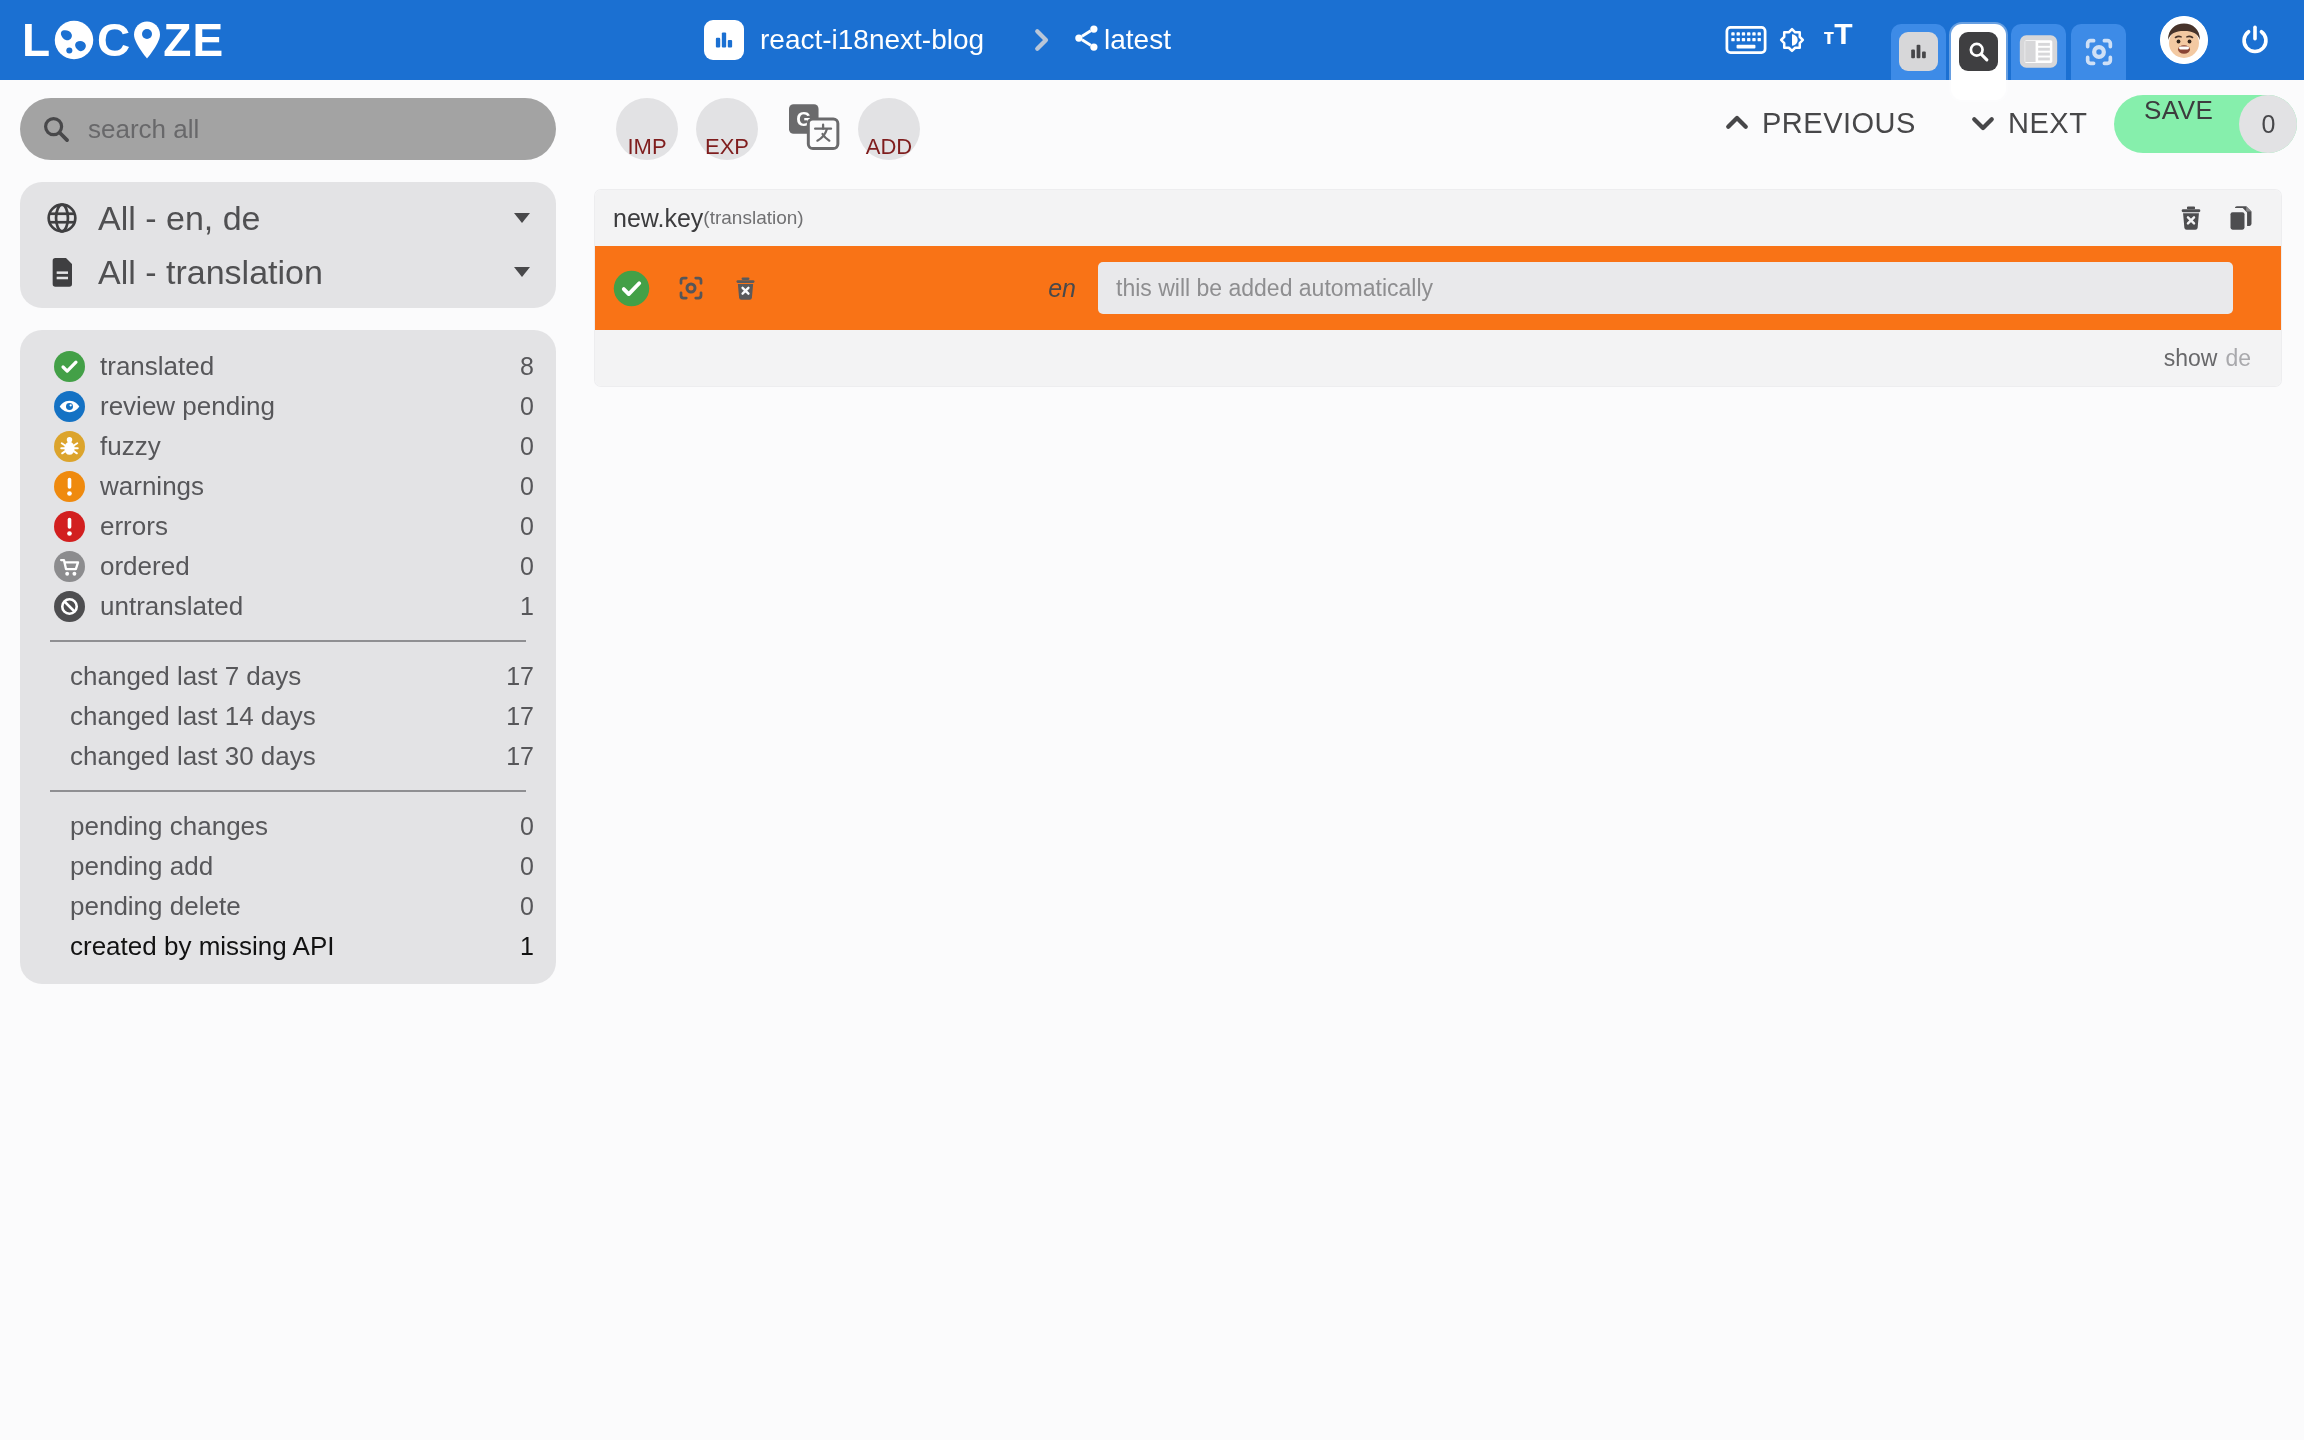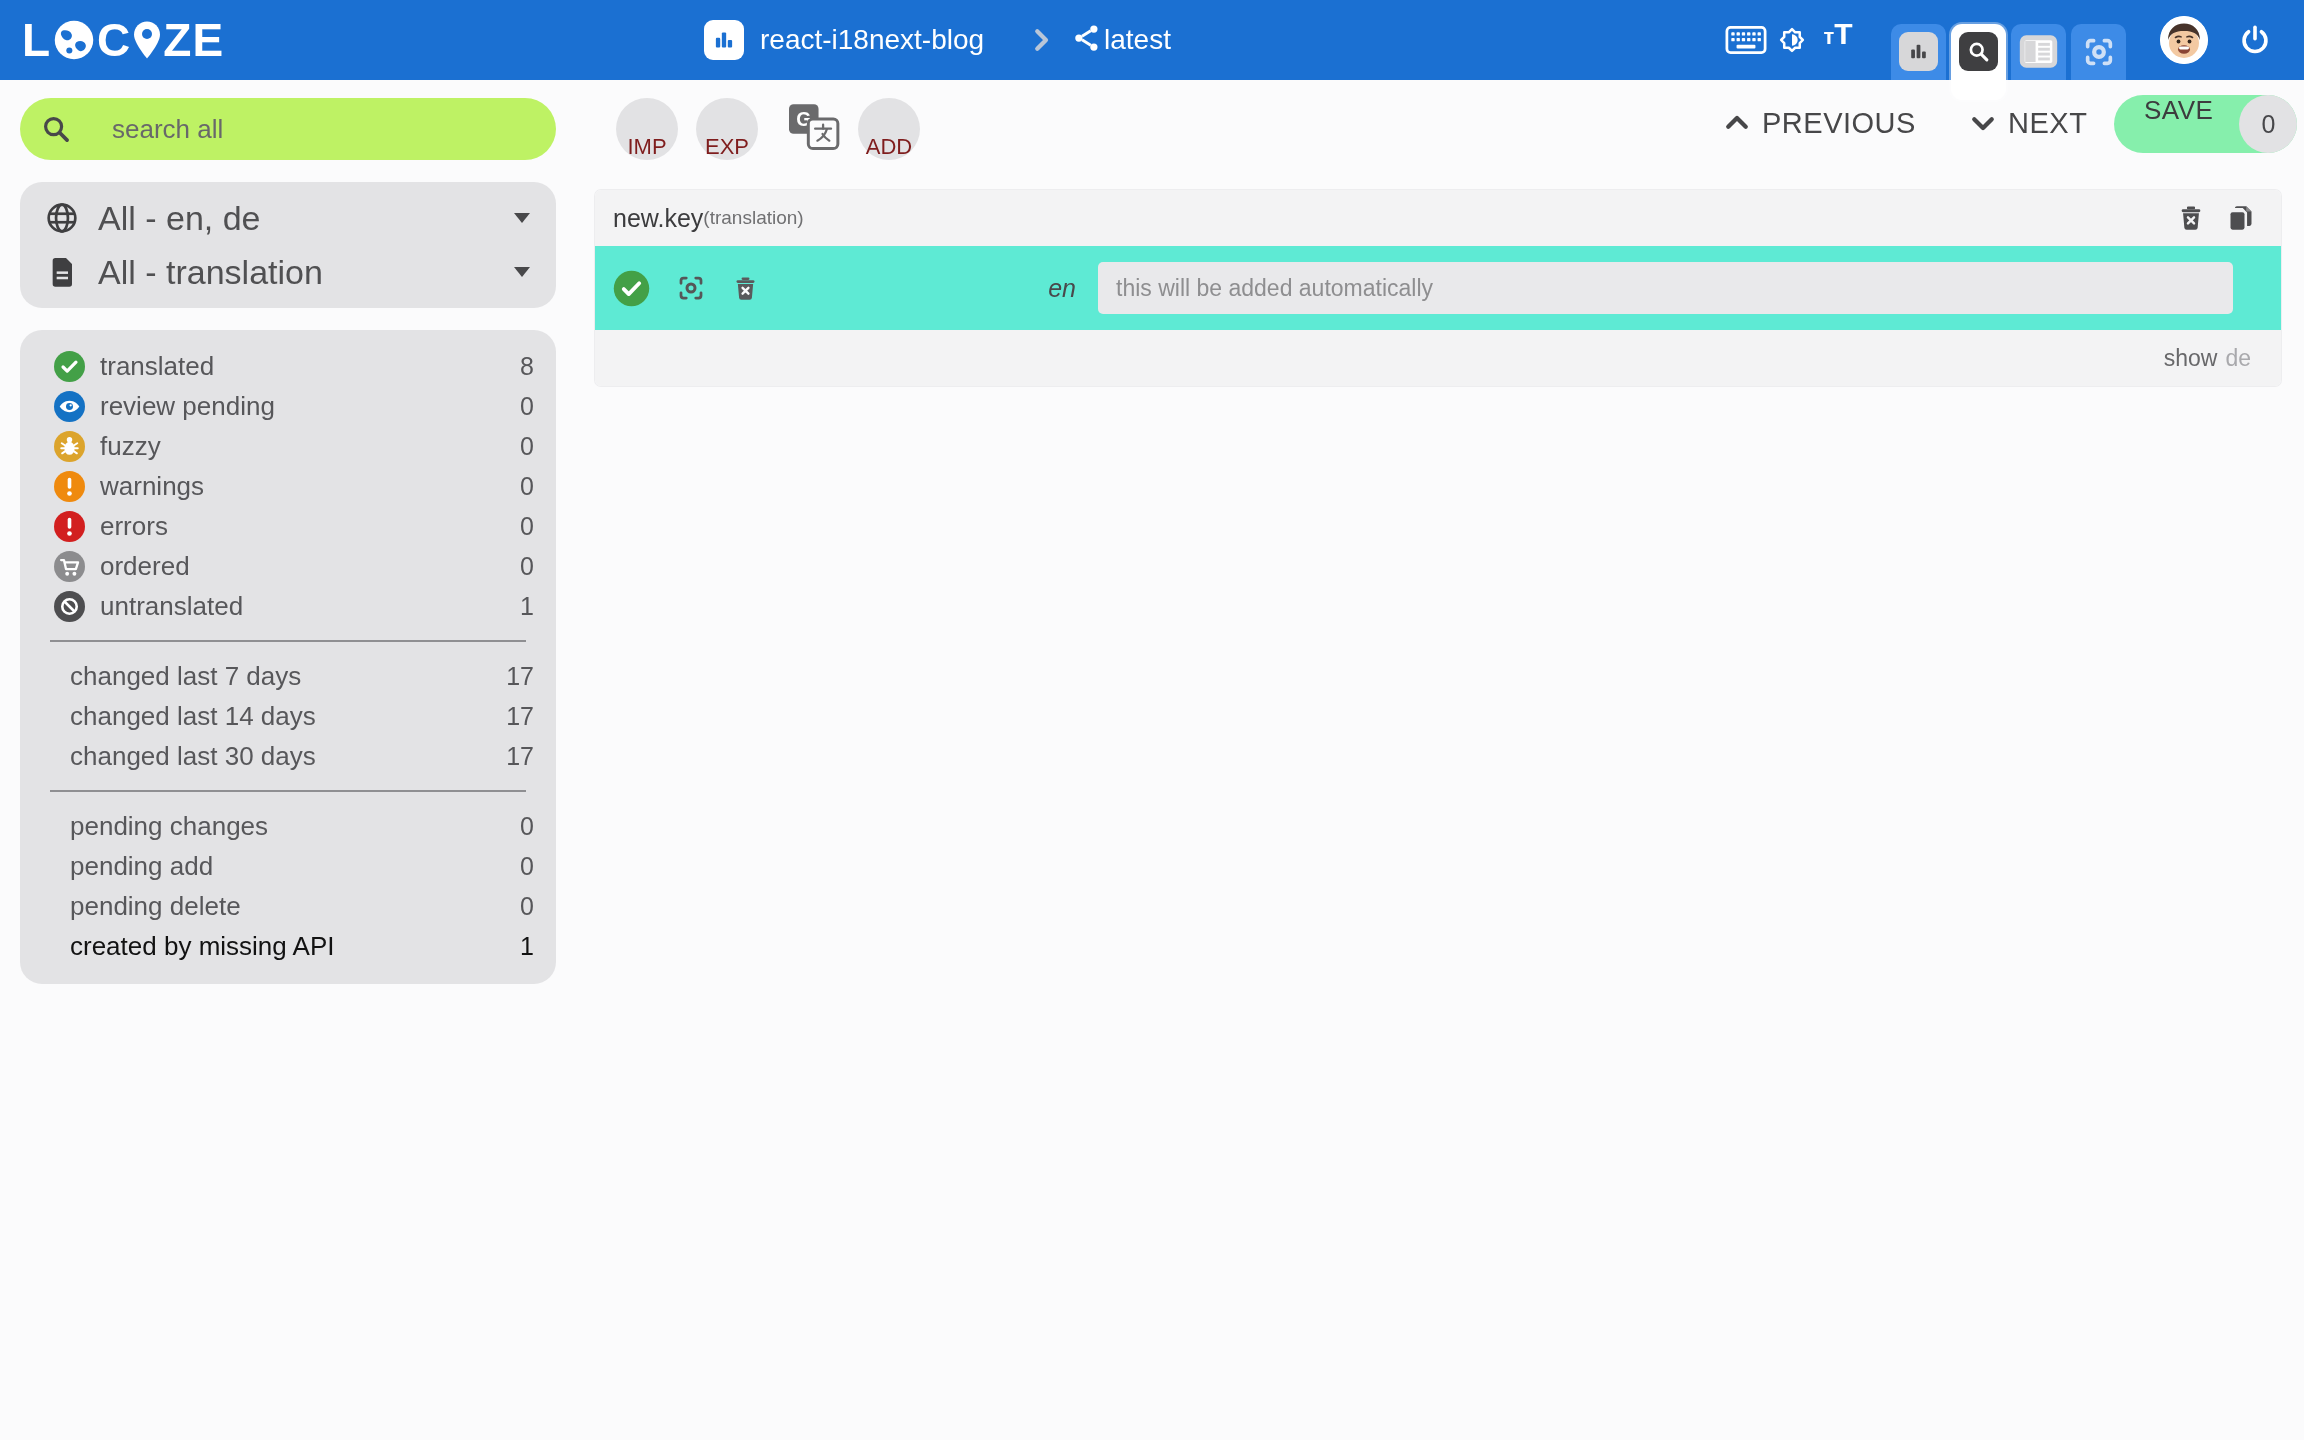--- a/index.html
+++ b/index.html
@@ -41,22 +41,22 @@
   .nav-btn { position:absolute; top:0; height:86px; display:flex; align-items:center; gap:10px;
              font-size:29px; color:#474749; letter-spacing:.5px; cursor:pointer; }
   .save-pill { position:absolute; top:15px; left:2114px; height:58px; display:flex; align-items:flex-start;
                background:#86efac; border-radius:29px; cursor:pointer; }
   .save-label { padding:0 26px 0 30px; font-size:26px; color:#3c3c3e; letter-spacing:.5px; }
   .save-badge { width:58px; height:58px; border-radius:50%; background:#e2e2e4; display:flex;
                 align-items:center; justify-content:center; font-size:25px; color:#47474a; }
 
   
   .sidebar { position:absolute; left:20px; top:98px; width:536px; }
-  .search-pill { position:absolute; left:0; top:0; width:536px; height:62px; background:#bef264;
-                 border-radius:31px; display:flex; align-items:center; padding:0 20px;gap:24px; }
+  .search-pill { position:absolute; left:0; top:0; width:536px; height:62px; background:#a3a3a3;
+                 border-radius:31px; display:flex; align-items:center; padding:0 20px; }
   .search-pill input { flex:1; margin-left:16px; border:none; outline:none; background:transparent;
                        font-size:26px; color:#444; font-family:"Liberation Sans",sans-serif; }
   .search-pill input::placeholder { color:#68686a; opacity:1; }
   .dd-card { position:absolute; left:0; top:84px; width:536px; height:126px; background:#e3e3e5;
              border-radius:22px; padding:9px 0; }
   .dd-row { height:54px; display:flex; align-items:center; padding:0 26px 0 24px; cursor:pointer; }
   .dd-row .dd-icon { width:36px; display:flex; justify-content:center; }
   .dd-label { flex:1; margin-left:18px; font-size:34px; color:#505052; }
   .dd-caret { width:0; height:0; border-left:8px solid transparent; border-right:8px solid transparent;
               border-top:10px solid #48484a; }
@@ -73,21 +73,21 @@
   .fdivider { height:0; border-top:2px solid #8f8f92; margin:14px 30px; }
 
   
   .key-card { position:absolute; left:595px; top:190px; width:1686px; height:196px; border-radius:6px;
               overflow:hidden; box-shadow:0 0 0 1px #ededef; }
   .kc-head { height:56px; background:#f3f3f4; display:flex; align-items:center; padding:0 26px 0 18px; }
   .kc-title { font-size:25px; color:#3b3b3d; }
   .kc-sub { font-size:19px; color:#707072; margin-left:0; }
   .kc-head-icons { margin-left:auto; display:flex; gap:22px; }
   .kc-head-icons span { cursor:pointer; display:flex; }
-  .kc-row { height:84px; background:#5eead4; display:flex; align-items:center; padding:0 48px 0 18px; }
+  .kc-row { height:84px; background:#f97316; display:flex; align-items:center; padding:0 48px 0 18px; }
   .kc-row-icons { display:flex; align-items:center; gap:26px; }
   .kc-row-icons span { display:flex; cursor:pointer; }
   .lang-tag { margin-left:auto; font-size:25px; font-style:italic; color:#49494b; padding-right:22px; }
   .value-input { width:1135px; height:52px; background:#e9e9eb; border:none; outline:none; border-radius:5px;
                  font-size:23px; color:#8e8e90; padding:0 18px; font-family:"Liberation Sans",sans-serif; }
   .kc-foot { height:56px; background:#f3f3f4; display:flex; align-items:center; justify-content:flex-end; padding:0 30px; }
   .show-link { font-size:23px; cursor:pointer; }
   .show-word { color:#68686a; }
   .show-lang { color:#a9a9ac; margin-left:8px; }
 </style>

